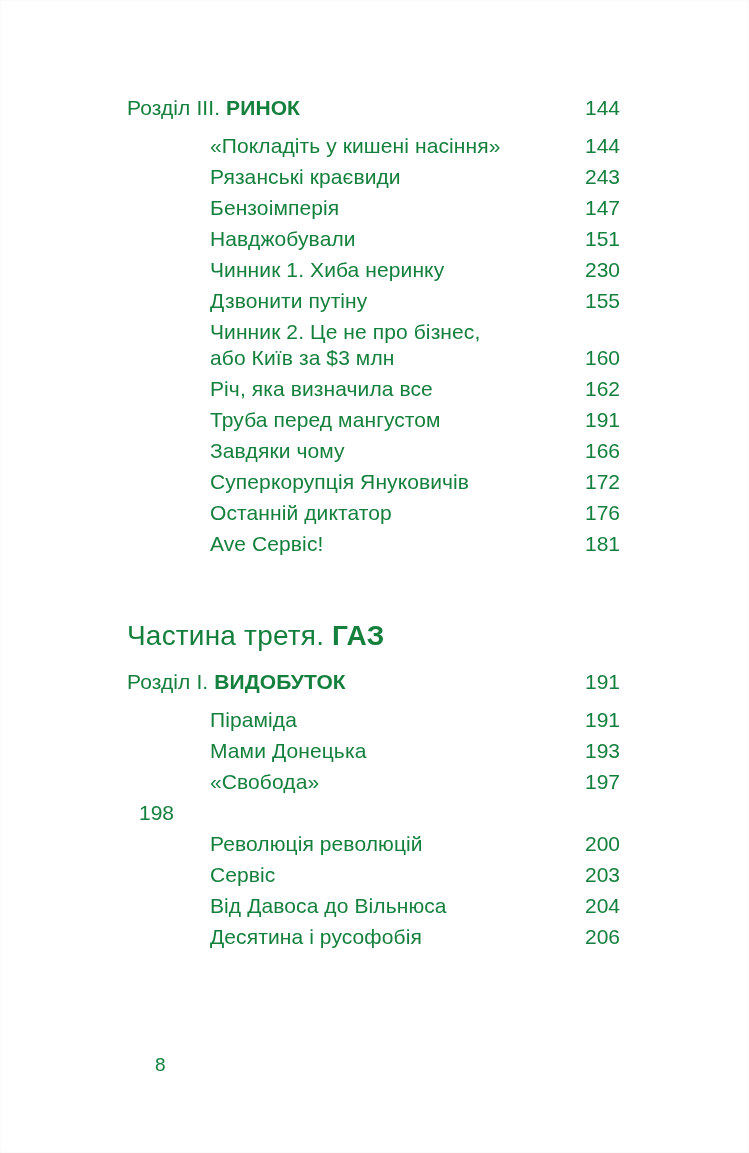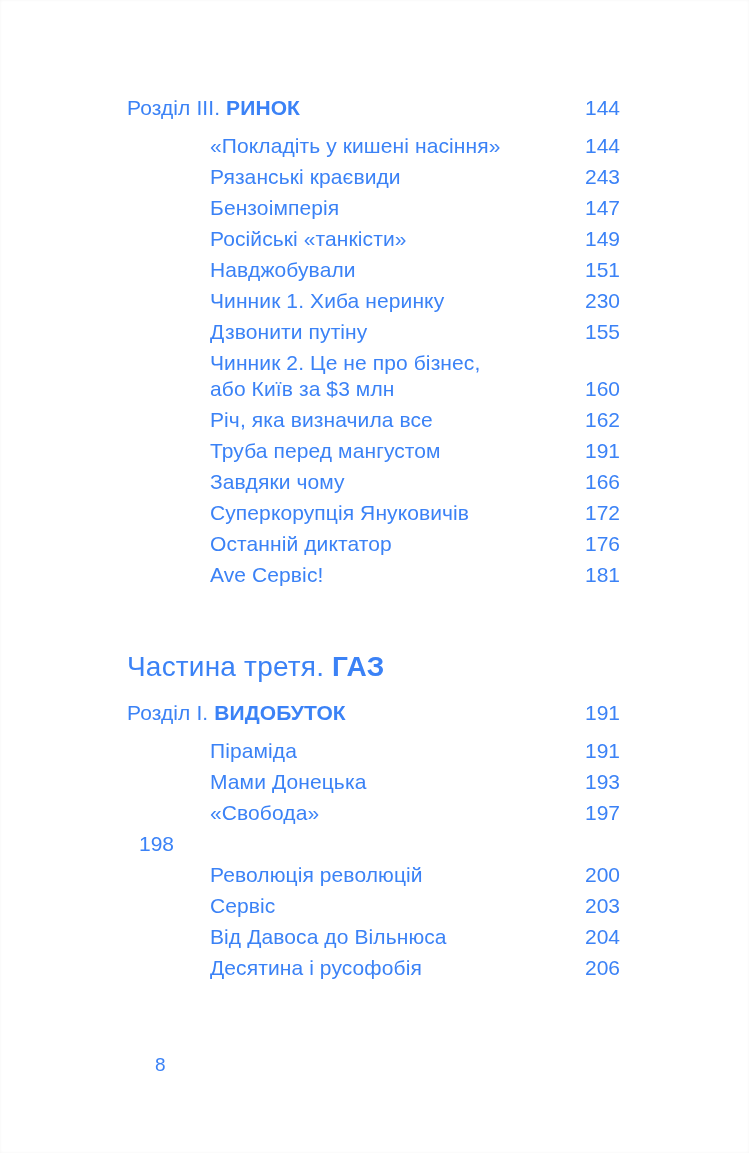--- a/index.html
+++ b/index.html
@@ -7,21 +7,21 @@
     padding: 0;
     background: #ffffff;
   }
   .page {
     position: relative;
     width: 749px;
     height: 1153px;
     background: #ffffff;
     overflow: hidden;
     font-family: "Liberation Sans", sans-serif;
-    color: #3b82f6;
+    color: #15803d;
     box-shadow: inset 0 0 3px rgba(0,0,0,0.05);
   }
   .toc {
     position: absolute;
     left: 127px;
     top: 95px;
     width: 493px; 
   }
   .row {
     display: flex;
@@ -93,24 +93,20 @@
             <span class="item-label">«Покладіть у кишені насіння»</span>
             <span class="page-num">144</span>
           </div>
           <div class="row item-row">
             <span class="item-label">Рязанські краєвиди</span>
             <span class="page-num">243</span>
           </div>
           <div class="row item-row">
             <span class="item-label">Бензоімперія</span>
             <span class="page-num">147</span>
-          </div>
-          <div class="row item-row">
-            <span class="item-label">Російські «танкісти»</span>
-            <span class="page-num">149</span>
           </div>
           <div class="row item-row">
             <span class="item-label">Навджобували</span>
             <span class="page-num">151</span>
           </div>
           <div class="row item-row">
             <span class="item-label">Чинник 1. Хиба неринку</span>
             <span class="page-num">230</span>
           </div>
           <div class="row item-row">

